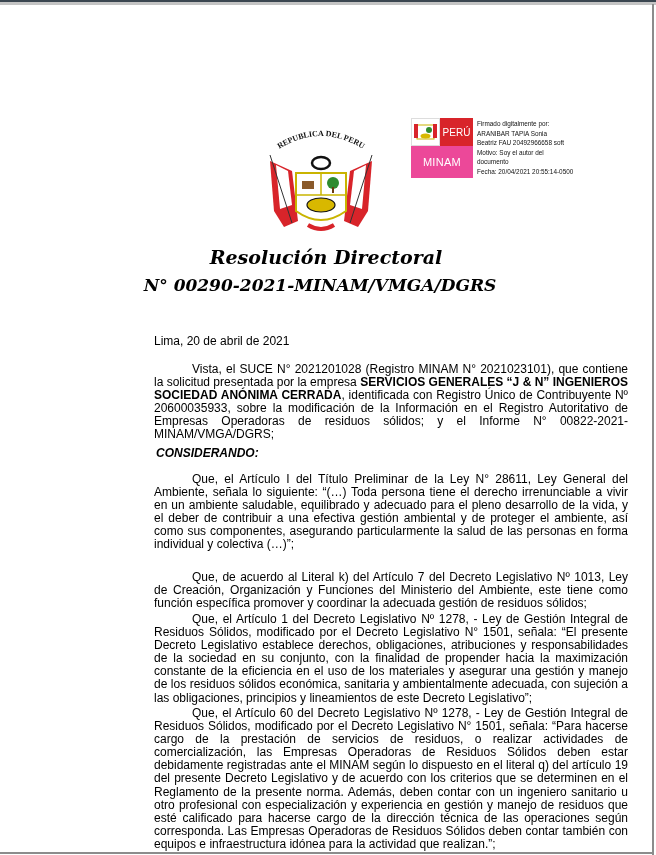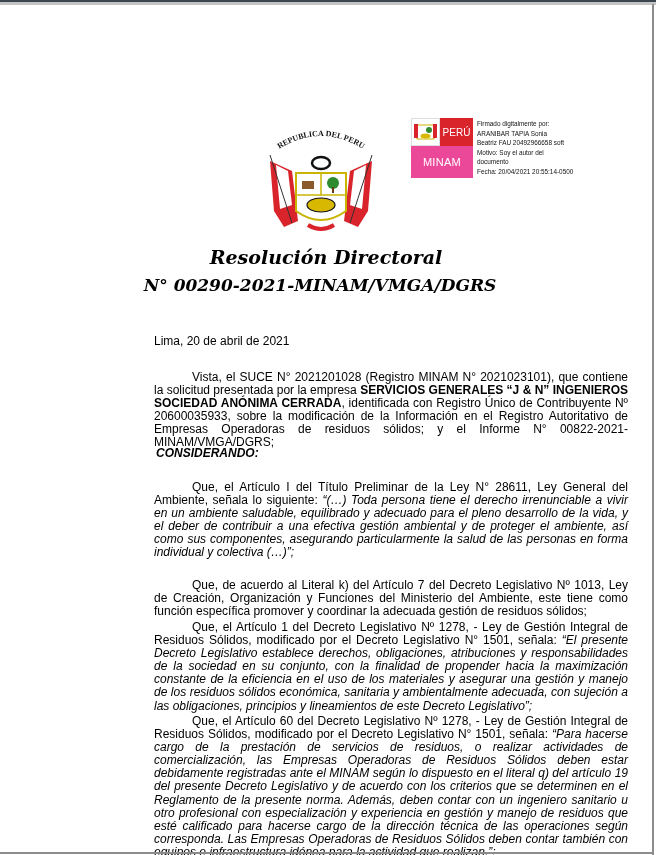--- a/index.html
+++ b/index.html
@@ -29,22 +29,22 @@
     font-size: 11px; display: flex; align-items: center; justify-content: center; letter-spacing: 0.3px; }
   .sig-text { position: absolute; left: 66px; top: 1px; width: 120px; font-size: 6.4px; line-height: 9.6px; color: #111; }
   .sig-text div { white-space: nowrap; }
 
   .title { position: absolute; left: 0; width: 652px; text-align: center;
     font-family: "DejaVu Serif", serif; font-style: italic; font-weight: bold; }
   .title1 { top: 241px; font-size: 19px; }
   .title2 { top: 270px; font-size: 17px; left: -6px; }
 
   .body-text { position: absolute; left: 110px; width: 474px; font-size: 12px; line-height: 13.1px; text-align: justify; padding-left: 44px; }
-  .indent { text-indent: 38px; margin-top: 8px; }
-  .it { font-style: italic; }
+  .indent { text-indent: 38px; }
+  .it { }
   .b { font-weight: bold; }
 </style>
 </head>
 <body>
 
 <div class="topbar"></div>
 <div class="topband"></div>
 
 <div class="page">
 

